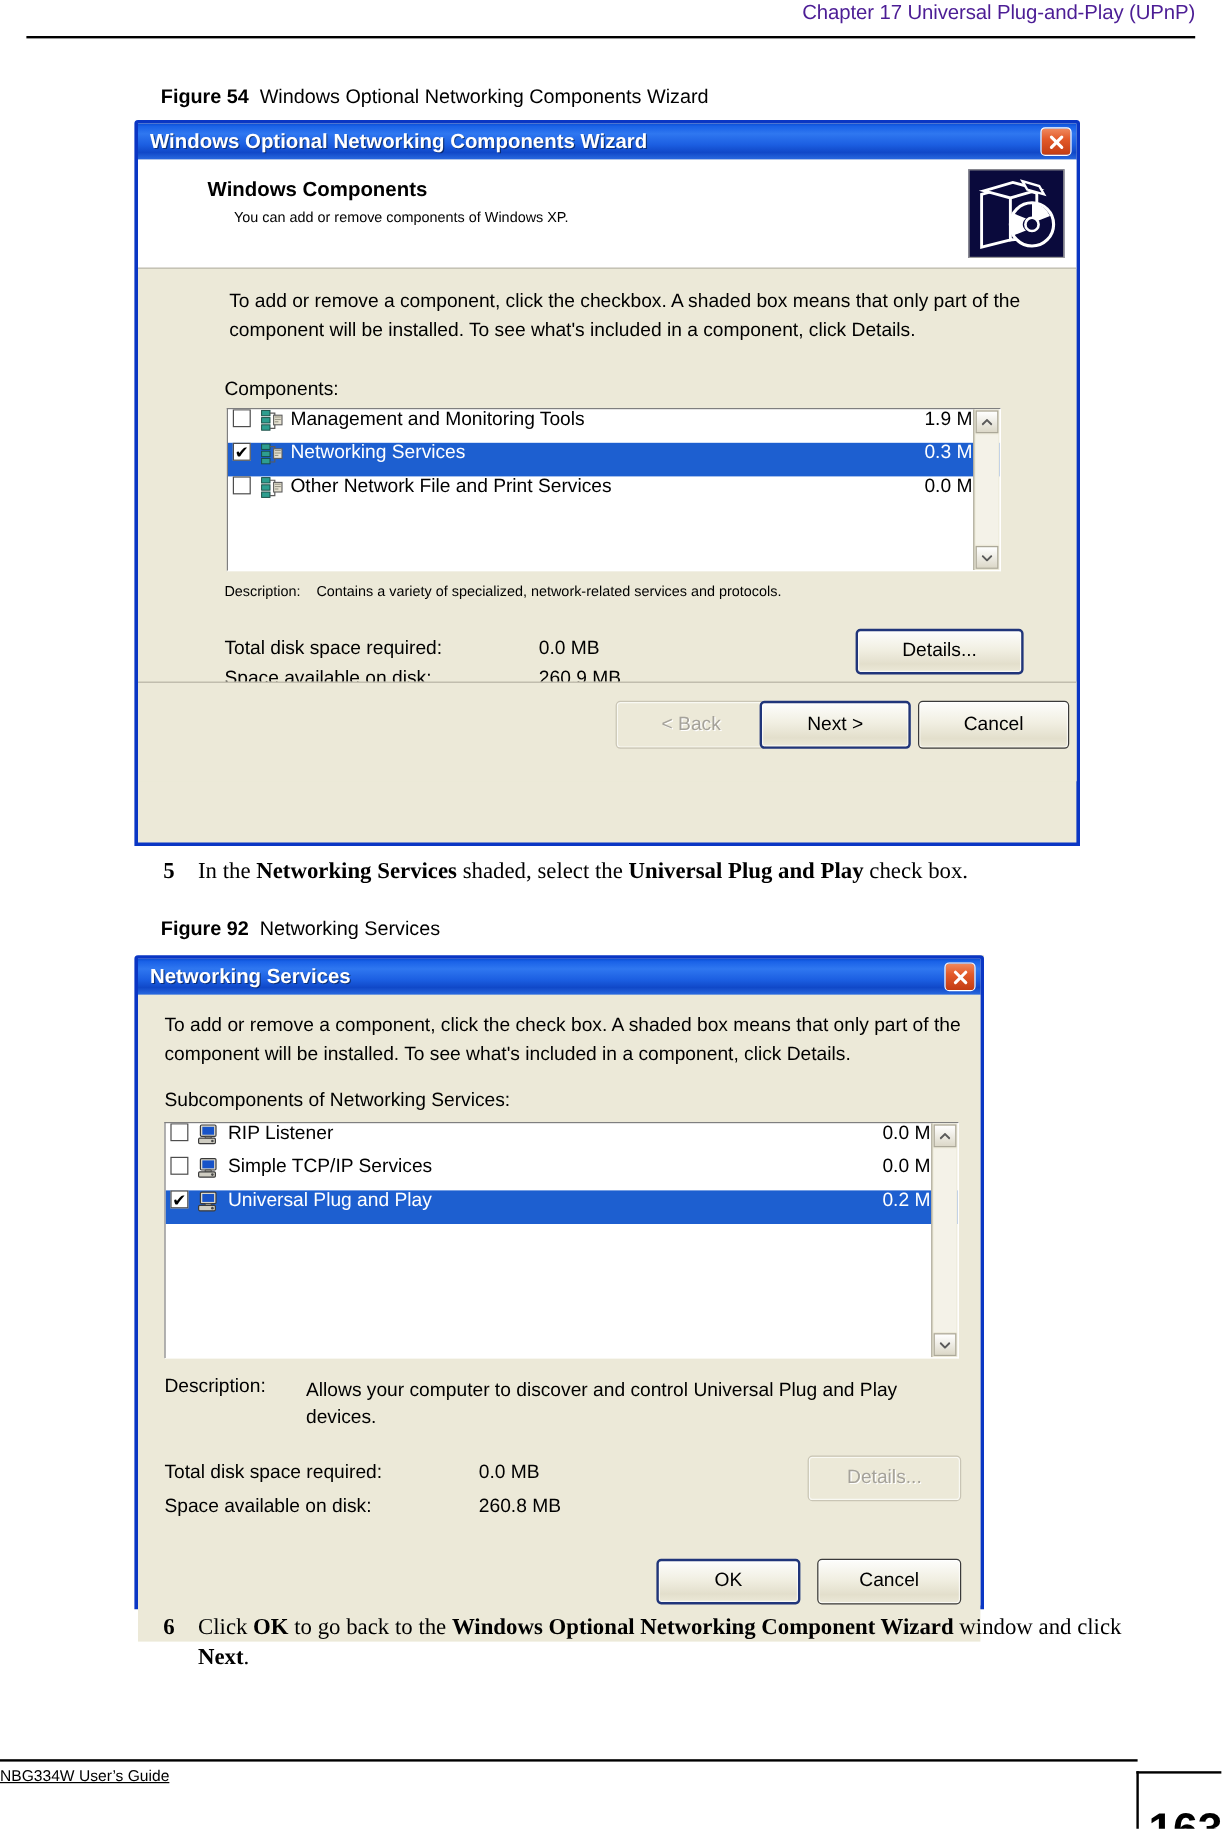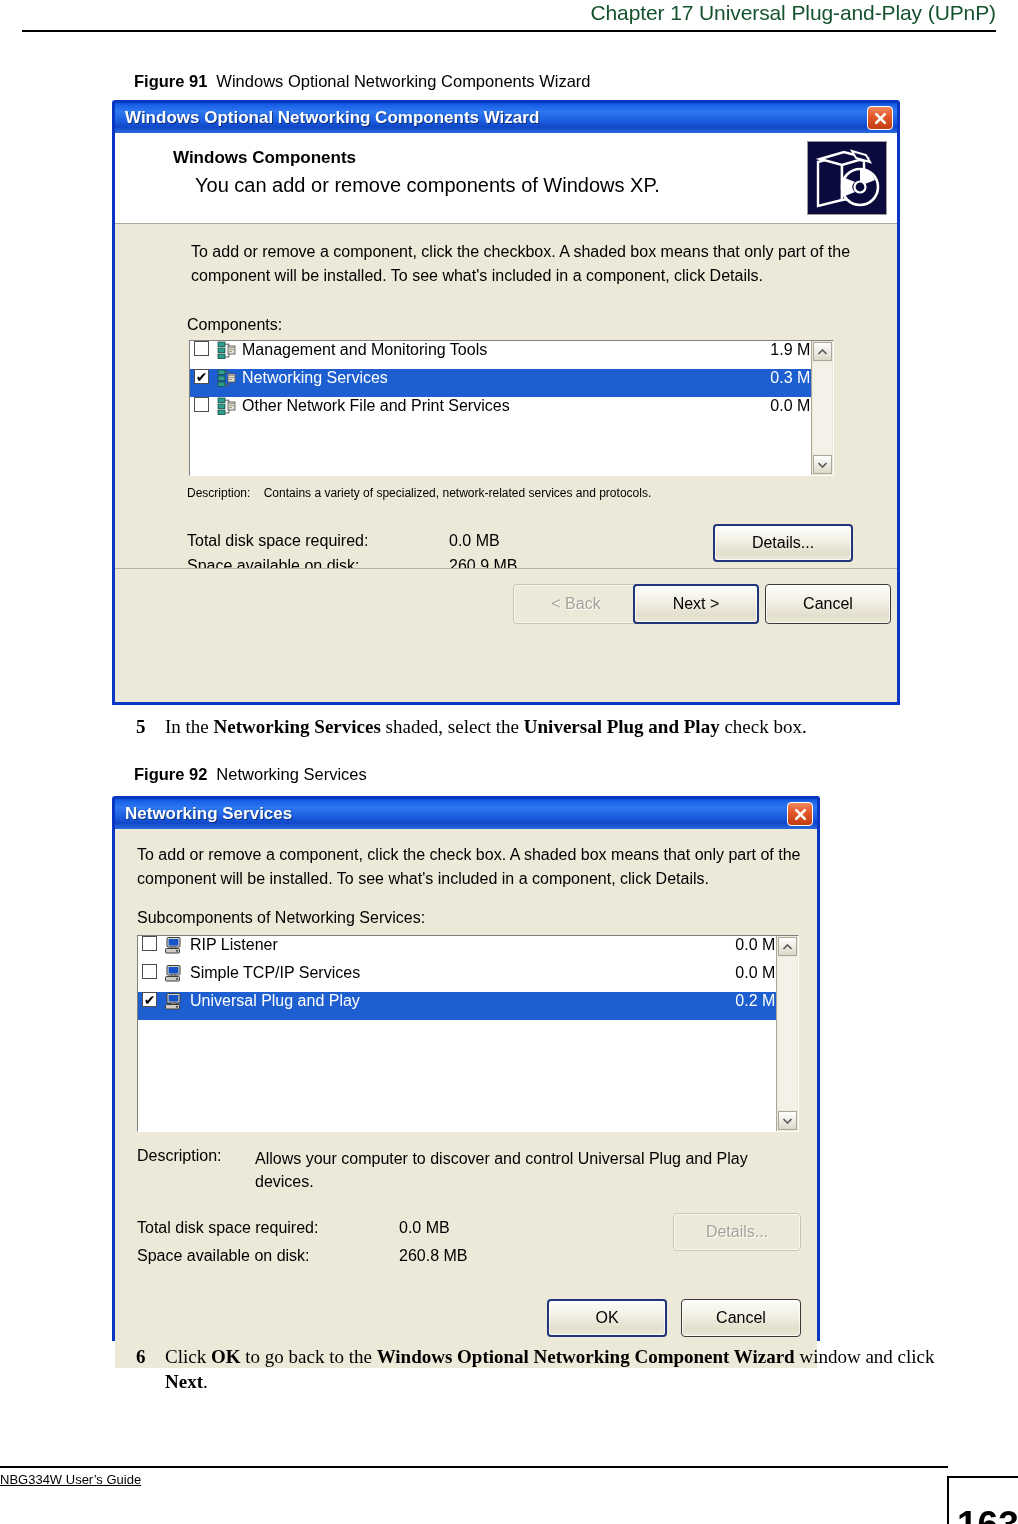--- a/index.html
+++ b/index.html
@@ -20,22 +20,22 @@
     position: absolute;
     top: 0; left: 0;
     width: 1018px;
     height: 36px;
   }
   .page-header-text {
     position: absolute;
     right: 22px;
     top: 1px;
     font-family: "Liberation Sans", sans-serif;
-    font-size: 21px;
-    color: #14532d;
+    font-size: 17px;
+    color: #4c1d95;
     letter-spacing: -0.1px;
   }
   .page-header-rule {
     position: absolute;
     left: 22px;
     right: 22px;
     top: 30px;
     height: 2px;
     background: #000;
   }
@@ -171,21 +171,21 @@
     left: 58px;
     top: 15px;
     font-size: 17px;
     font-weight: bold;
     color: #000;
   }
   .d1-head-sub {
     position: absolute;
     left: 80px;
     top: 41px;
-    font-size: 20px;
+    font-size: 12px;
     color: #000;
   }
   .d1-head-icon {
     position: absolute;
     right: 10px;
     top: 8px;
     width: 80px;
     height: 74px;
     background: #0a0a3c;
     border: 1px solid #9a9a9a;
@@ -407,21 +407,21 @@
 </style>
 </head>
 <body>
 
 <div class="page-header">
   <div class="page-header-text">Chapter 17 Universal Plug-and-Play (UPnP)</div>
   <div class="page-header-rule"></div>
 </div>
 
 <div class="figure-caption" style="left:134px; top:72px;">
-  <span class="fc-num">Figure 91</span><span class="fc-title">Windows Optional Networking Components Wizard</span>
+  <span class="fc-num">Figure 54</span><span class="fc-title">Windows Optional Networking Components Wizard</span>
 </div>
 
 <div class="xp-dialog" id="dlg-components">
 
   <div class="xp-titlebar">
     <span class="xp-title">Windows Optional Networking Components Wizard</span>
     <div class="xp-close">
       <svg width="15" height="15" viewBox="0 0 15 15" aria-hidden="true">
         <path d="M3.2 3.2 L11.8 11.8 M11.8 3.2 L3.2 11.8" stroke="#ffffff" stroke-width="2.6" stroke-linecap="round"></path>
       </svg>

